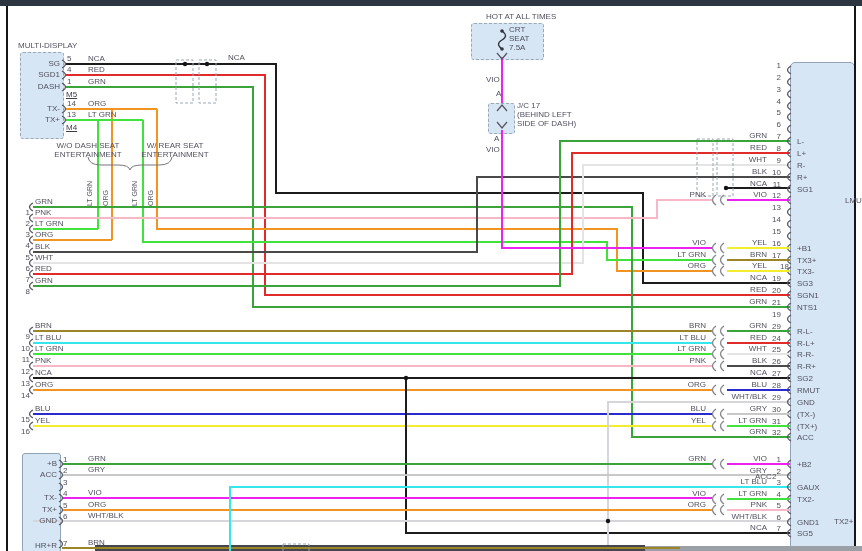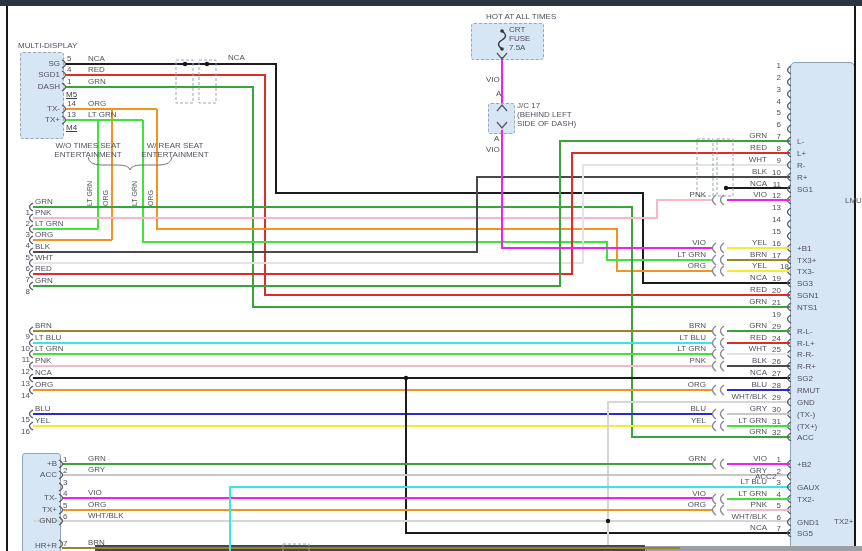--- a/index.html
+++ b/index.html
@@ -33,33 +33,33 @@
   <div class="box dash" style="left:488px;top:103px;width:25px;height:29px;"></div>
   <div class="box solid" style="left:790px;top:62px;width:63px;height:489px;border-radius:5px 5px 0 0;"></div>
   <div class="box solid" style="left:22px;top:453px;width:37px;height:98px;border-radius:3px;"></div>
 
   <div class="lbl" style="left:18px;top:41px;">MULTI-DISPLAY</div>
   <div class="lbl u" style="left:66px;top:90px;">M5</div>
   <div class="lbl u" style="left:66px;top:123px;">M4</div>
 
   <div class="lbl" style="left:474px;top:12px;padding-left:12px;">HOT AT ALL TIMES</div>
   <div class="lbl" style="left:509px;top:25px;">CRT
-FUSE
+SEAT
 7.5A</div>
   <div class="lbl" style="left:486px;top:75px;">VIO</div>
   <div class="lbl" style="left:496px;top:89px;">A</div>
   <div class="lbl" style="left:517px;top:101px;">J/C 17
 (BEHIND LEFT
 SIDE OF DASH)</div>
   <div class="lbl" style="left:494px;top:134px;">A</div>
   <div class="lbl" style="left:486px;top:145px;">VIO</div>
 
   <div class="lbl" style="left:228px;top:53px;">NCA</div>
 
-  <div class="lbl c" style="left:53px;top:141px;width:70px;">W/O TIMES SEAT
+  <div class="lbl c" style="left:53px;top:141px;width:70px;">W/O DASH SEAT
 ENTERTAINMENT</div>
   <div class="lbl c" style="left:137px;top:141px;width:76px;">W/ REAR SEAT
 ENTERTAINMENT</div>
   <div class="rot" style="left:86px;top:162px;height:44px;">LT GRN</div>
   <div class="rot" style="left:102px;top:162px;height:44px;">ORG</div>
   <div class="rot" style="left:131px;top:162px;height:44px;">LT GRN</div>
   <div class="rot" style="left:147px;top:162px;height:44px;">ORG</div>
 
 <svg width="862" height="551" id="wires">
       <polyline points="66,64 276,64 276,193 643,193 643,283 790,283" fill="none" stroke="#1c1c1c" stroke-width="2"></polyline>

